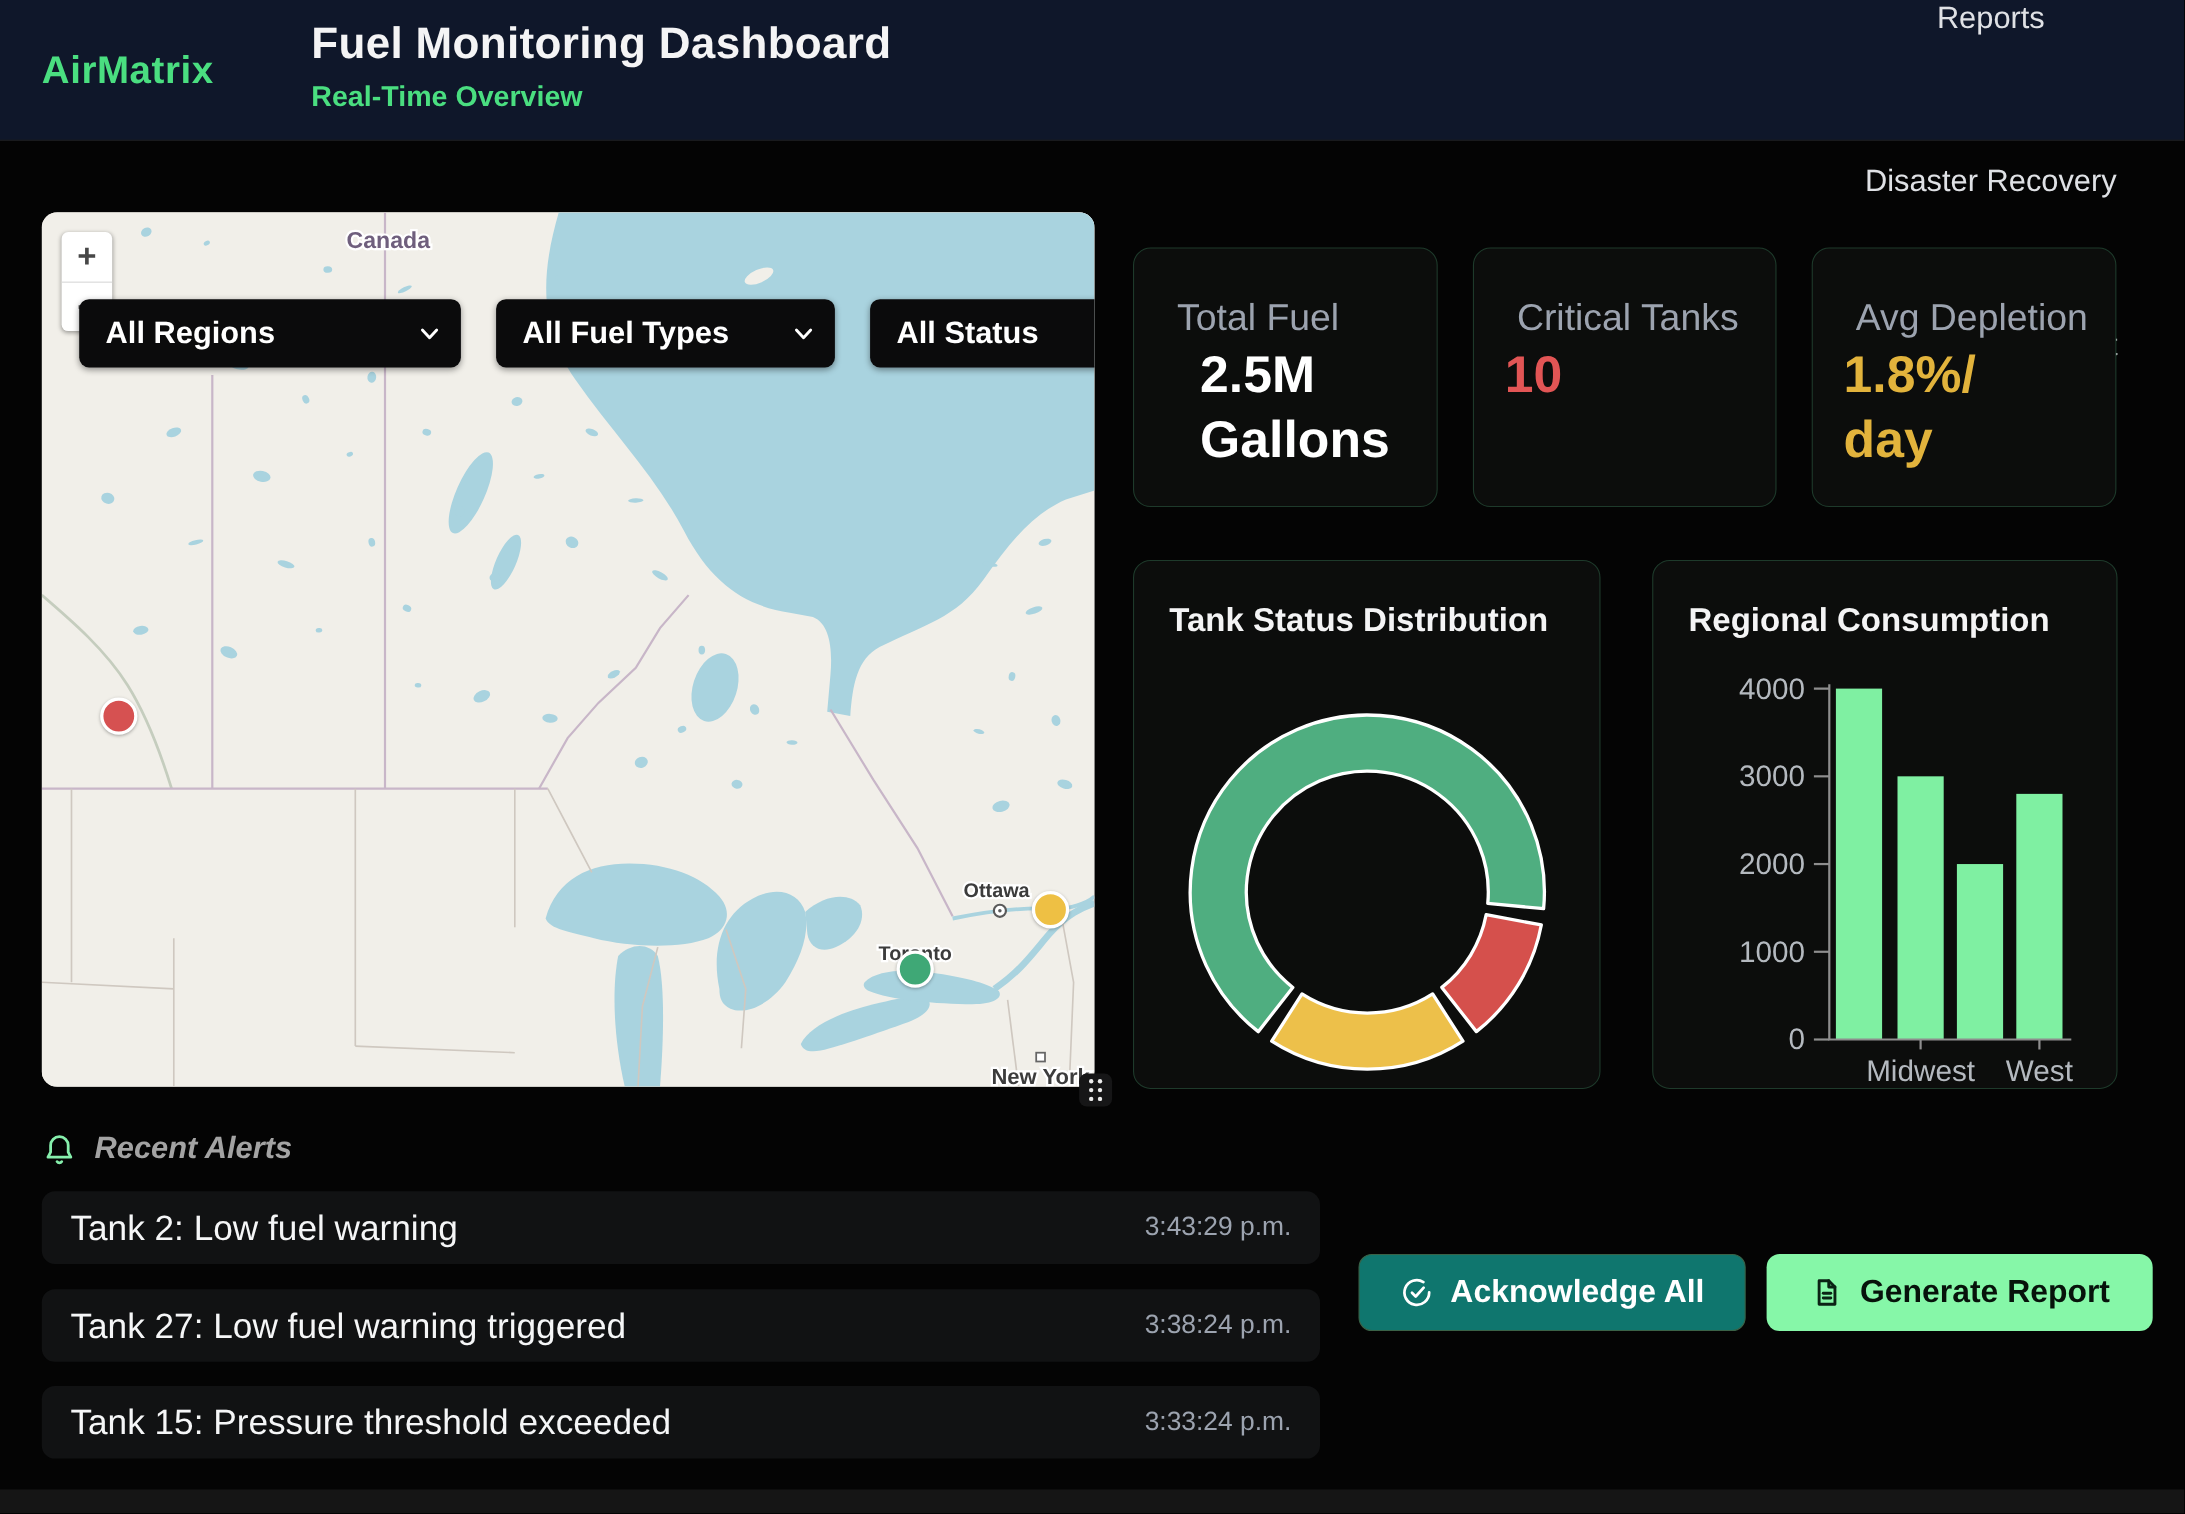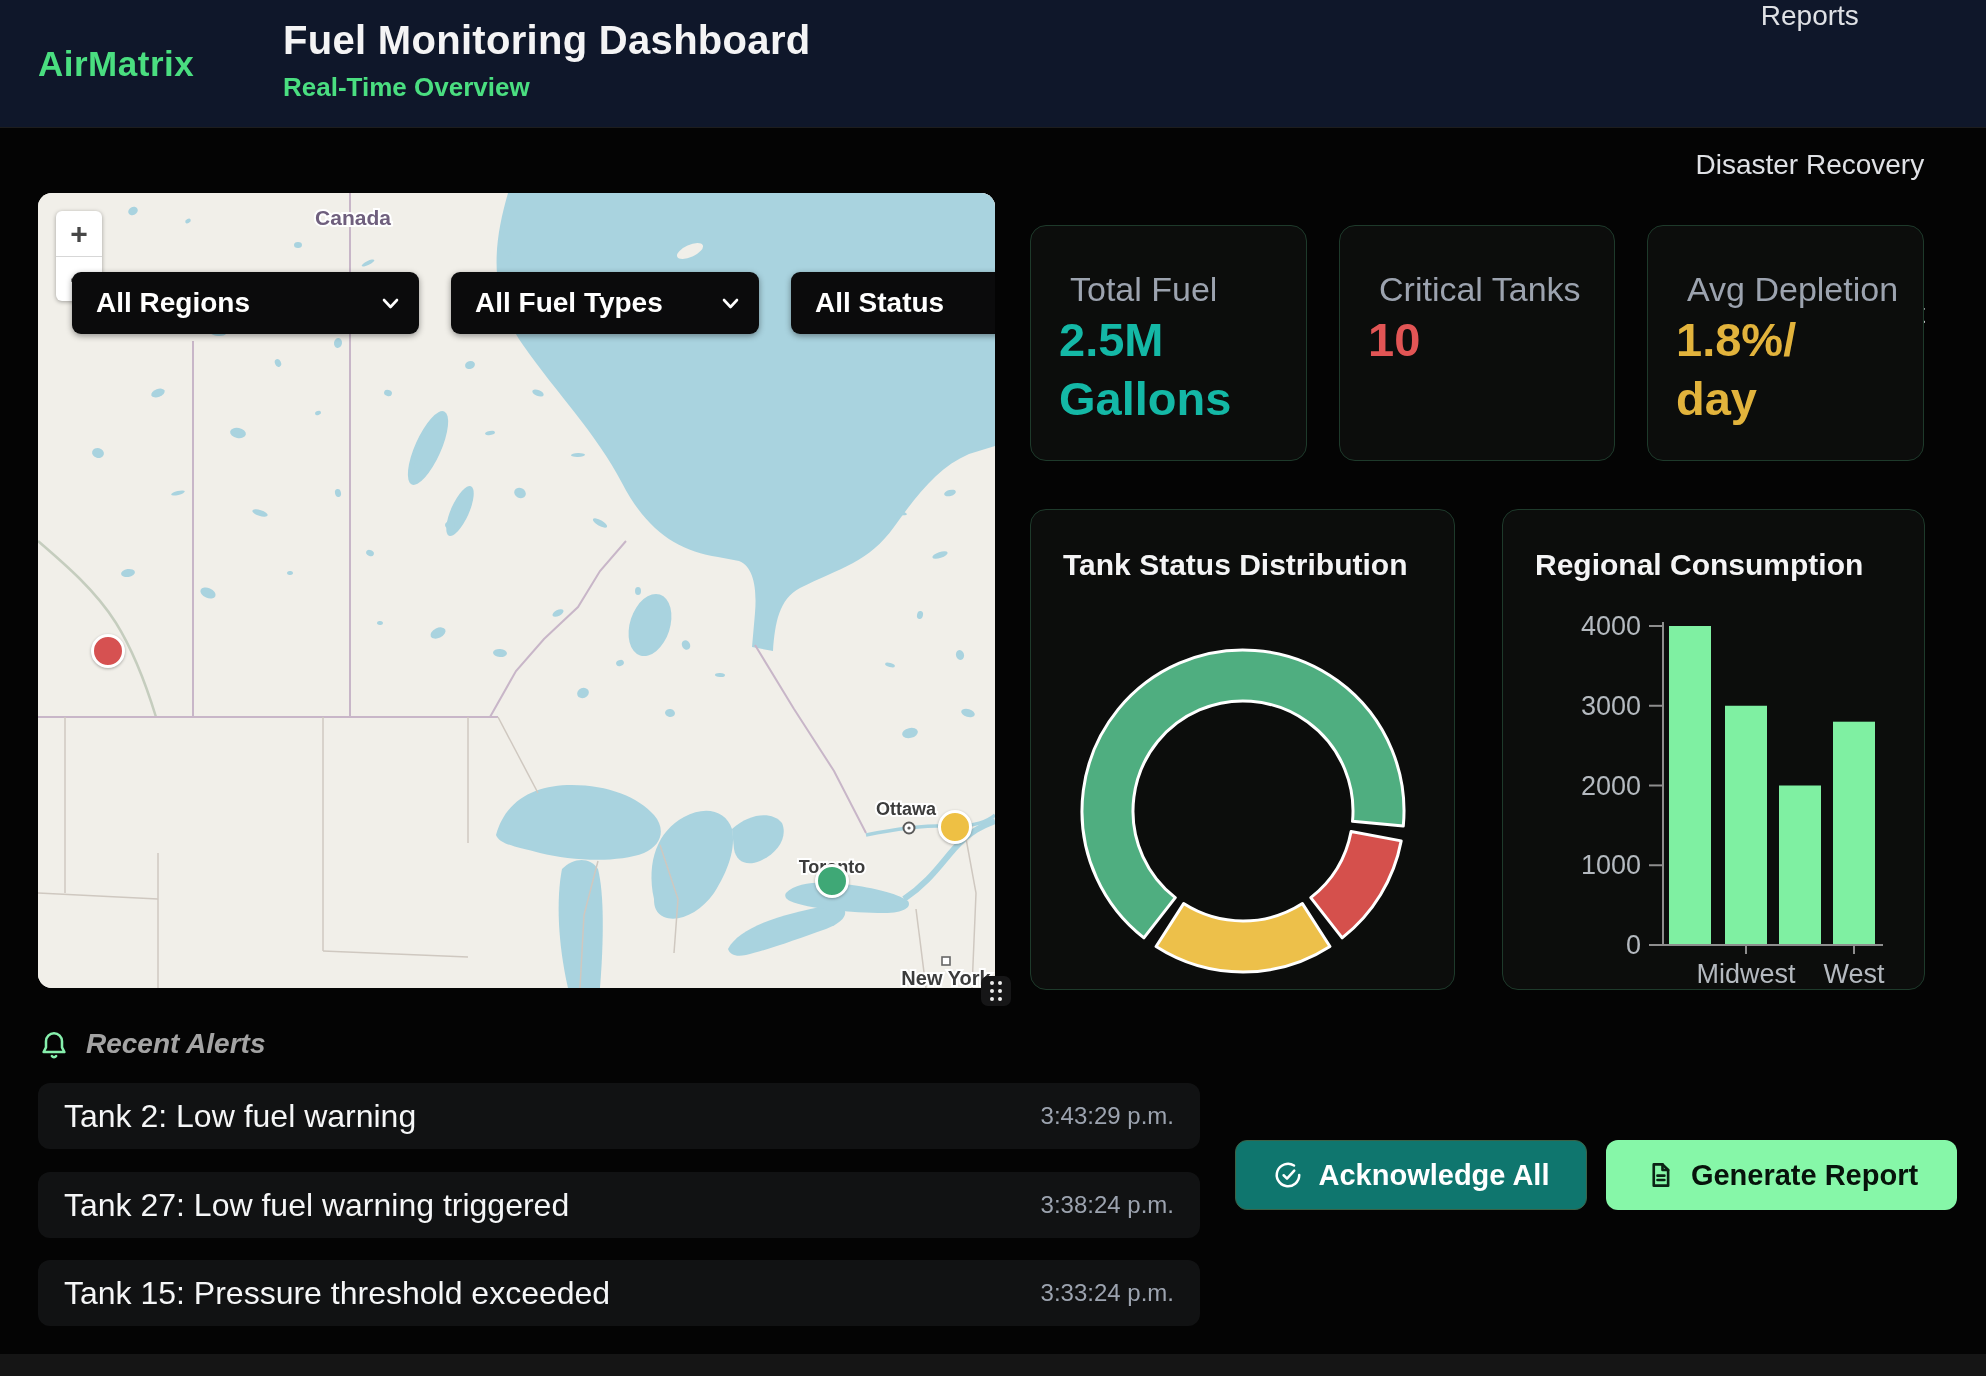--- a/index.html
+++ b/index.html
@@ -224,21 +224,21 @@
     <i></i>
       <i></i>
       <i></i>
       <i></i>
       <i></i>
       <i></i>
   </div>
 
   <div class="card" style="left:1030px;top:225px;width:275px;height:234px">
     <div class="stat-label">Total Fuel</div>
-    <div class="stat-value" id="stat-val-0" style="color: #14b8a6;">2.5M Gallons</div>
+    <div class="stat-value" id="stat-val-0" style="color: #ffffff; margin-left: 32px;">2.5M Gallons</div>
   </div>
   <div class="card" style="left:1339px;top:225px;width:274px;height:234px">
     <div class="stat-label">Critical Tanks</div>
     <div class="stat-value" id="stat-val-1" style="color: rgb(226, 85, 85);">10</div>
   </div>
   <div class="card" style="left:1647px;top:225px;width:275px;height:234px">
     <div class="stat-label">Avg Depletion</div>
     <div class="stat-value" id="stat-val-2" style="color: rgb(226, 179, 60);">1.8%/ day</div>
   </div>
 

